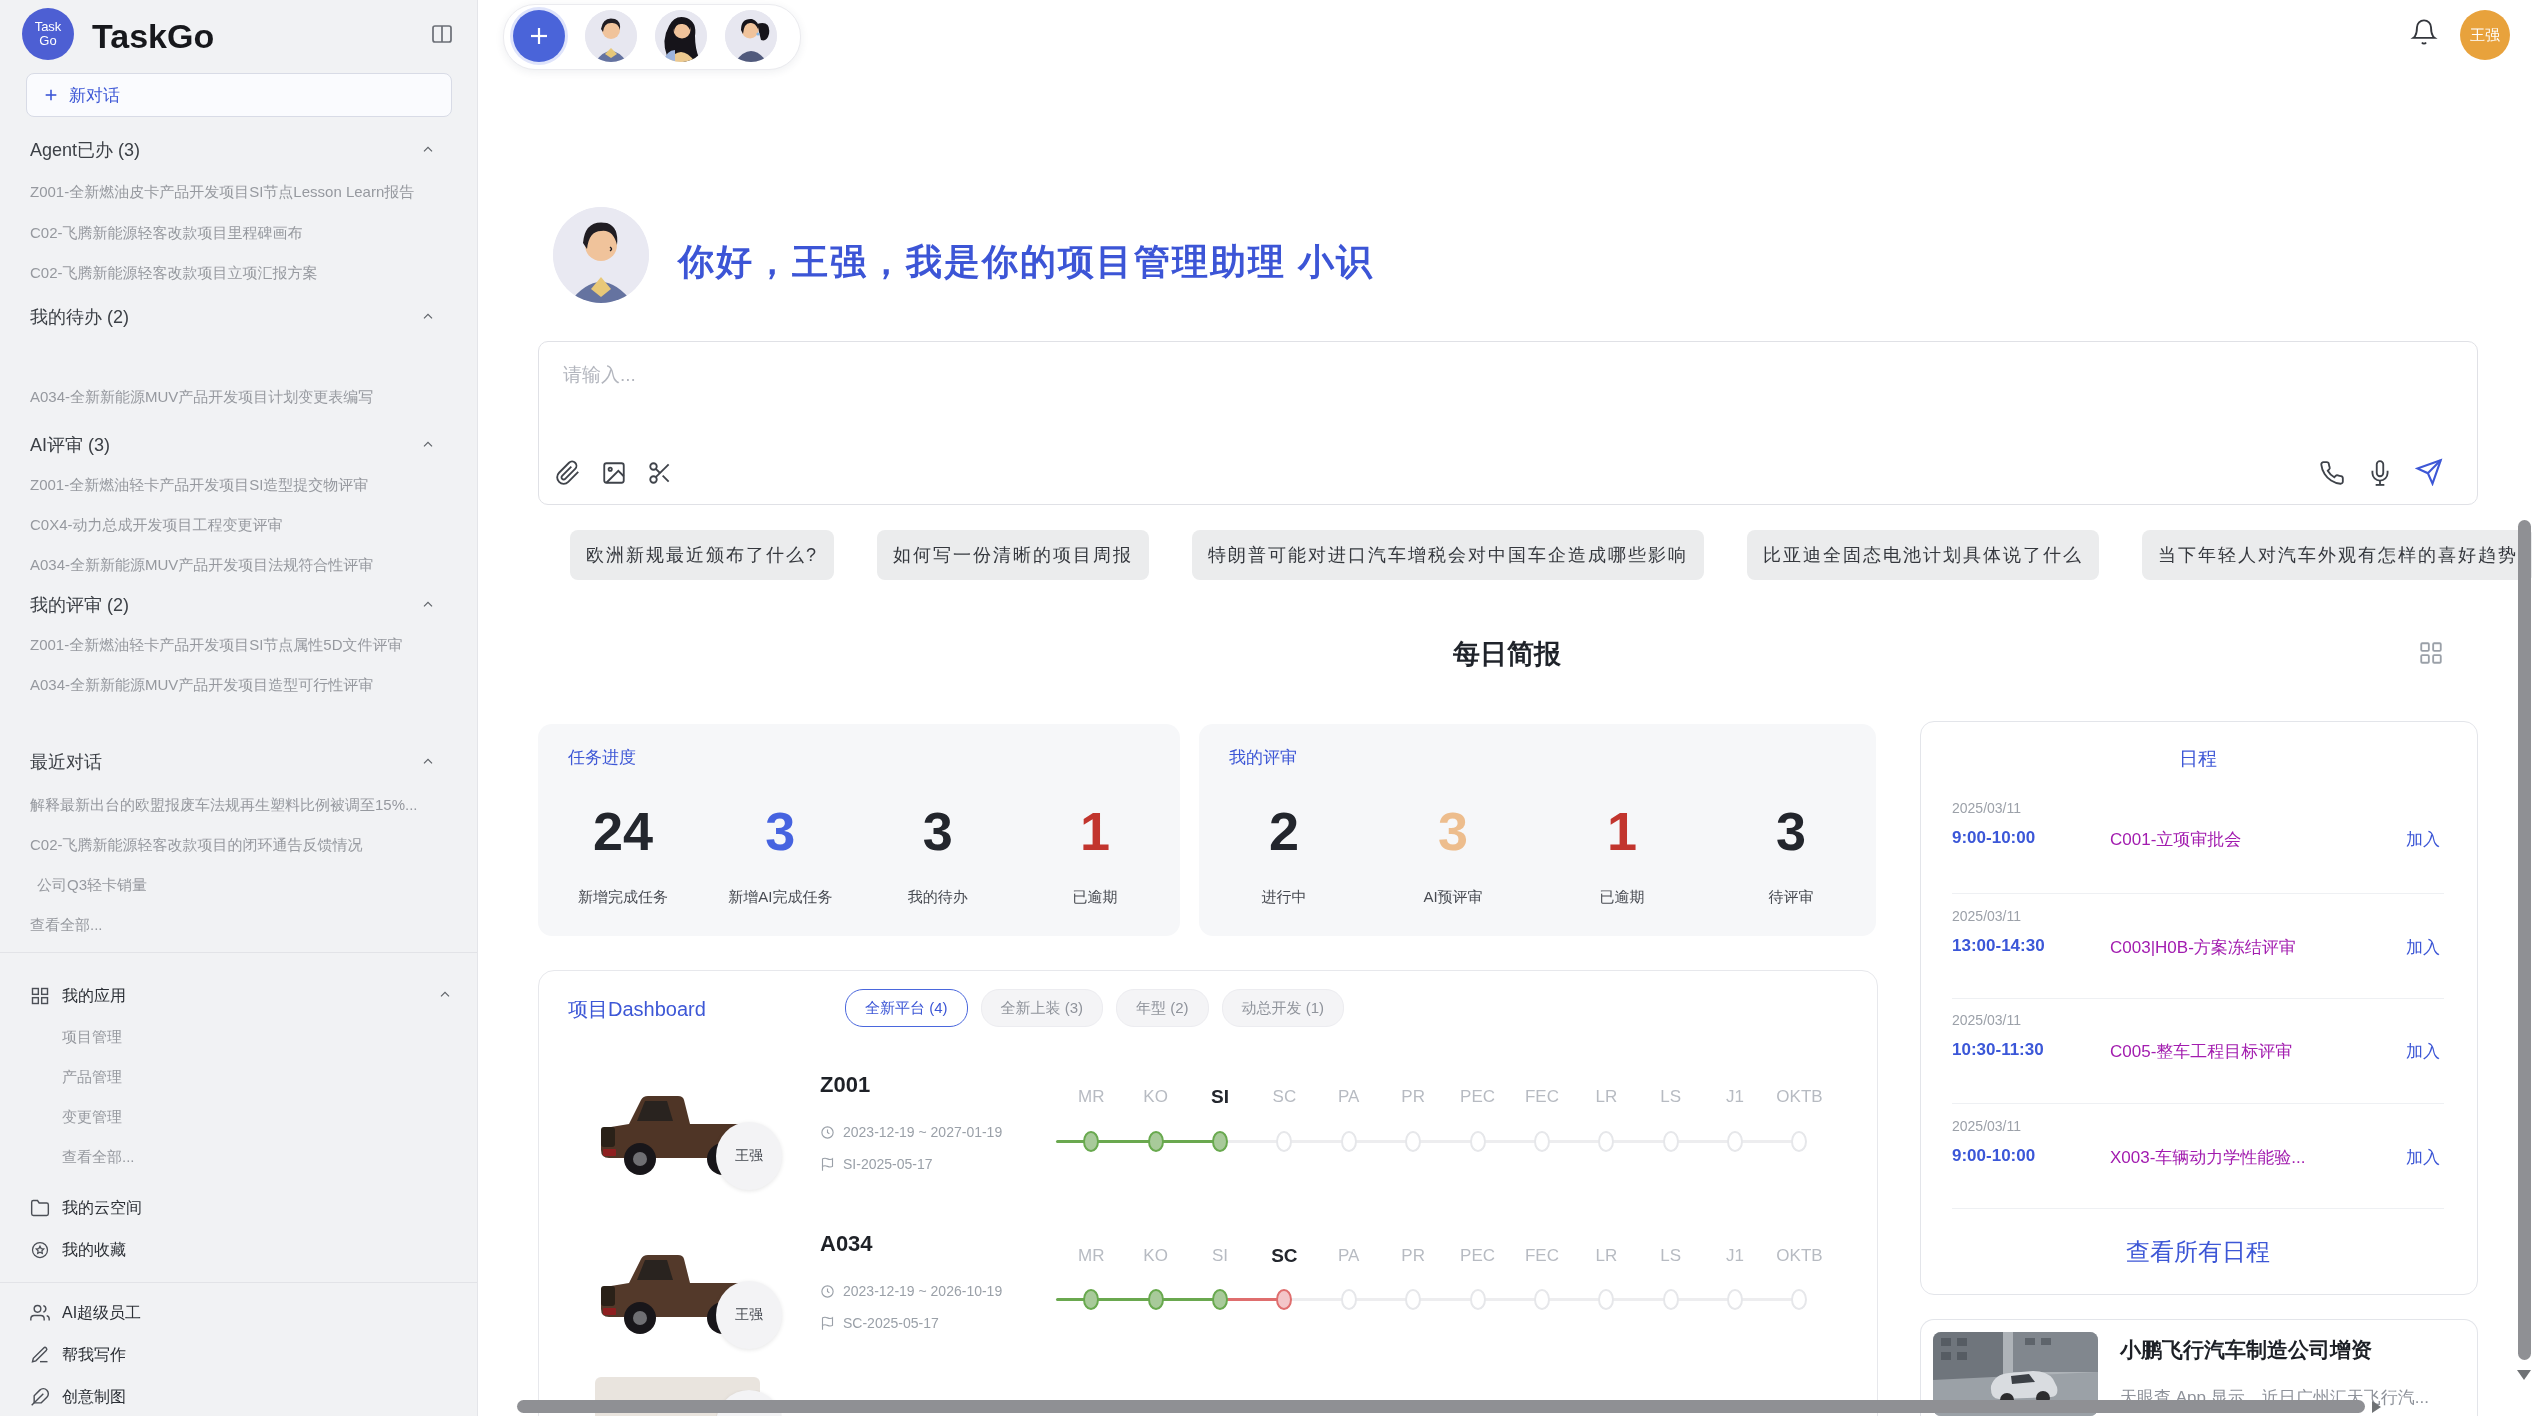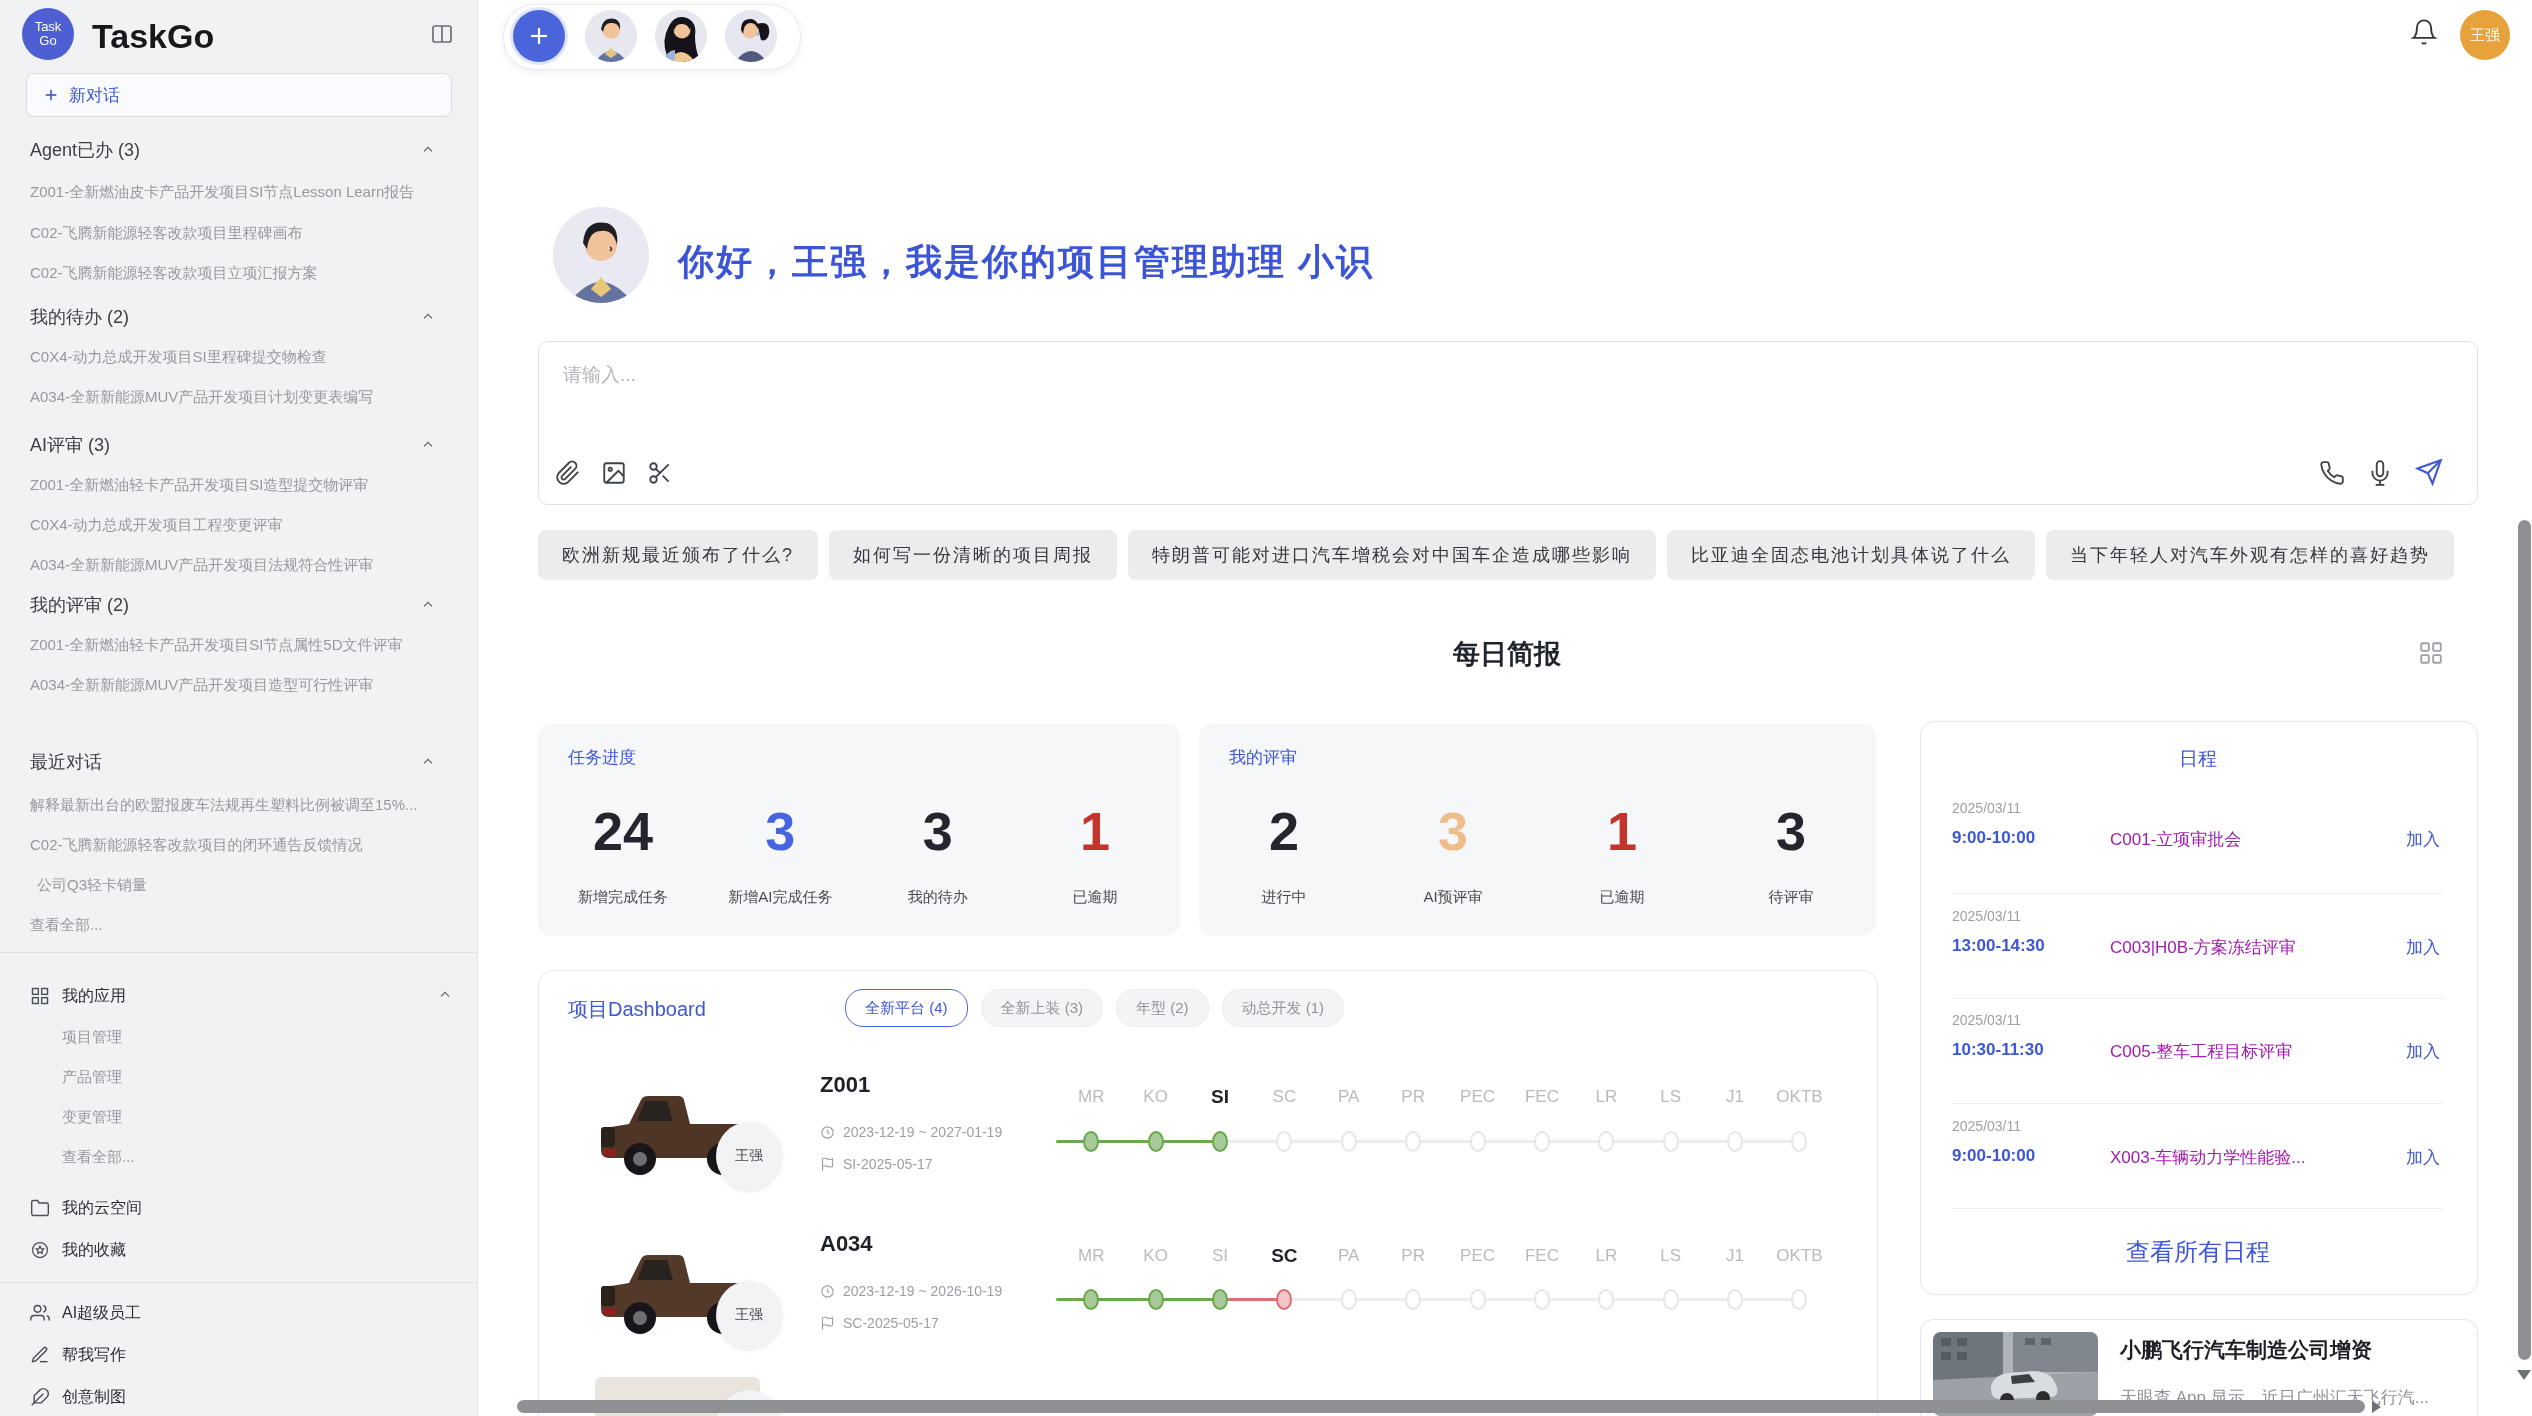--- a/index.html
+++ b/index.html
@@ -26,22 +26,22 @@
            display:flex;align-items:center;justify-content:center;cursor:pointer;box-shadow:0 0 0 3px #dfe4fb;}
   #useravatar{left:2460px;top:10px;width:50px;height:50px;border-radius:50%;background:#e8a23c;color:#fff;
               font-size:15px;display:flex;align-items:center;justify-content:center;cursor:pointer;}
   
   #greet-text{left:678px;top:238px;font-size:36px;font-weight:bold;color:#3c55d6;letter-spacing:2px;}
   #composer{left:538px;top:341px;width:1938px;height:162px;background:#fff;border:1px solid #e0e1e6;border-radius:10px;}
   #composer textarea{position:absolute;left:22px;top:18px;width:1500px;height:70px;border:none;outline:none;resize:none;
         font-family:inherit;font-size:19px;color:#33363c;background:transparent;}
   #composer textarea::placeholder{color:#b3b6be;}
   .comp-ic{position:absolute;color:#3f434a;cursor:pointer;}
-  .chip{height:50px;line-height:50px;padding:0 24px;background:#ebeced;border-radius:8px;font-size:18px;
-        letter-spacing:2px;color:#35383e;white-space:nowrap;cursor:pointer;}
+  .chip{height:50px;line-height:50px;padding:0 16px;background:#ebeced;border-radius:8px;font-size:18px;
+        letter-spacing:2px;color:#35383e;white-space:nowrap;cursor:pointer;margin-left:32px;}
   
   #brief-title{left:538px;top:636px;width:1938px;text-align:center;font-size:27px;font-weight:bold;color:#1f232a;}
   .stat-card{background:#f6f7f9;border-radius:14px;}
   .stat-label{position:absolute;left:30px;top:22px;font-size:17px;color:#3d57d6;}
   .stat-row{position:absolute;left:30px;right:30px;top:52px;bottom:0;display:flex;justify-content:space-between;}
   .stat-col{text-align:center;min-width:110px;}
   .stat-val{font-size:54px;font-weight:600;line-height:110px;}
   .stat-cap{font-size:15px;color:#484b52;margin-top:2px;}
   .c-dark{color:#23262d;} .c-blue{color:#4663e0;} .c-red{color:#c2352e;} .c-orange{color:#edbd8d;}
   
@@ -119,21 +119,20 @@
     <div class="abs side-item" style="top:253px;">C02-飞腾新能源轻客改款项目立项汇报方案</div>
 
     <div class="abs side-head" style="top:297px;">
       <span>我的待办 (2)</span>
       <span class="chev">
           <svg width="16" height="16" viewBox="0 0 24 24" fill="none" stroke="currentColor" stroke-width="1.8">
             <polyline points="6 14 12 8 18 14"></polyline>
           </svg>
         </span>
     </div>
-    <div class="abs side-item" style="top:337px;">C0X4-动力总成开发项目SI里程碑提交物检查</div>
     <div class="abs side-item" style="top:377px;">A034-全新新能源MUV产品开发项目计划变更表编写</div>
 
     <div class="abs side-head" style="top:425px;">
       <span>AI评审 (3)</span>
       <span class="chev">
           <svg width="16" height="16" viewBox="0 0 24 24" fill="none" stroke="currentColor" stroke-width="1.8">
             <polyline points="6 14 12 8 18 14"></polyline>
           </svg>
         </span>
     </div>

